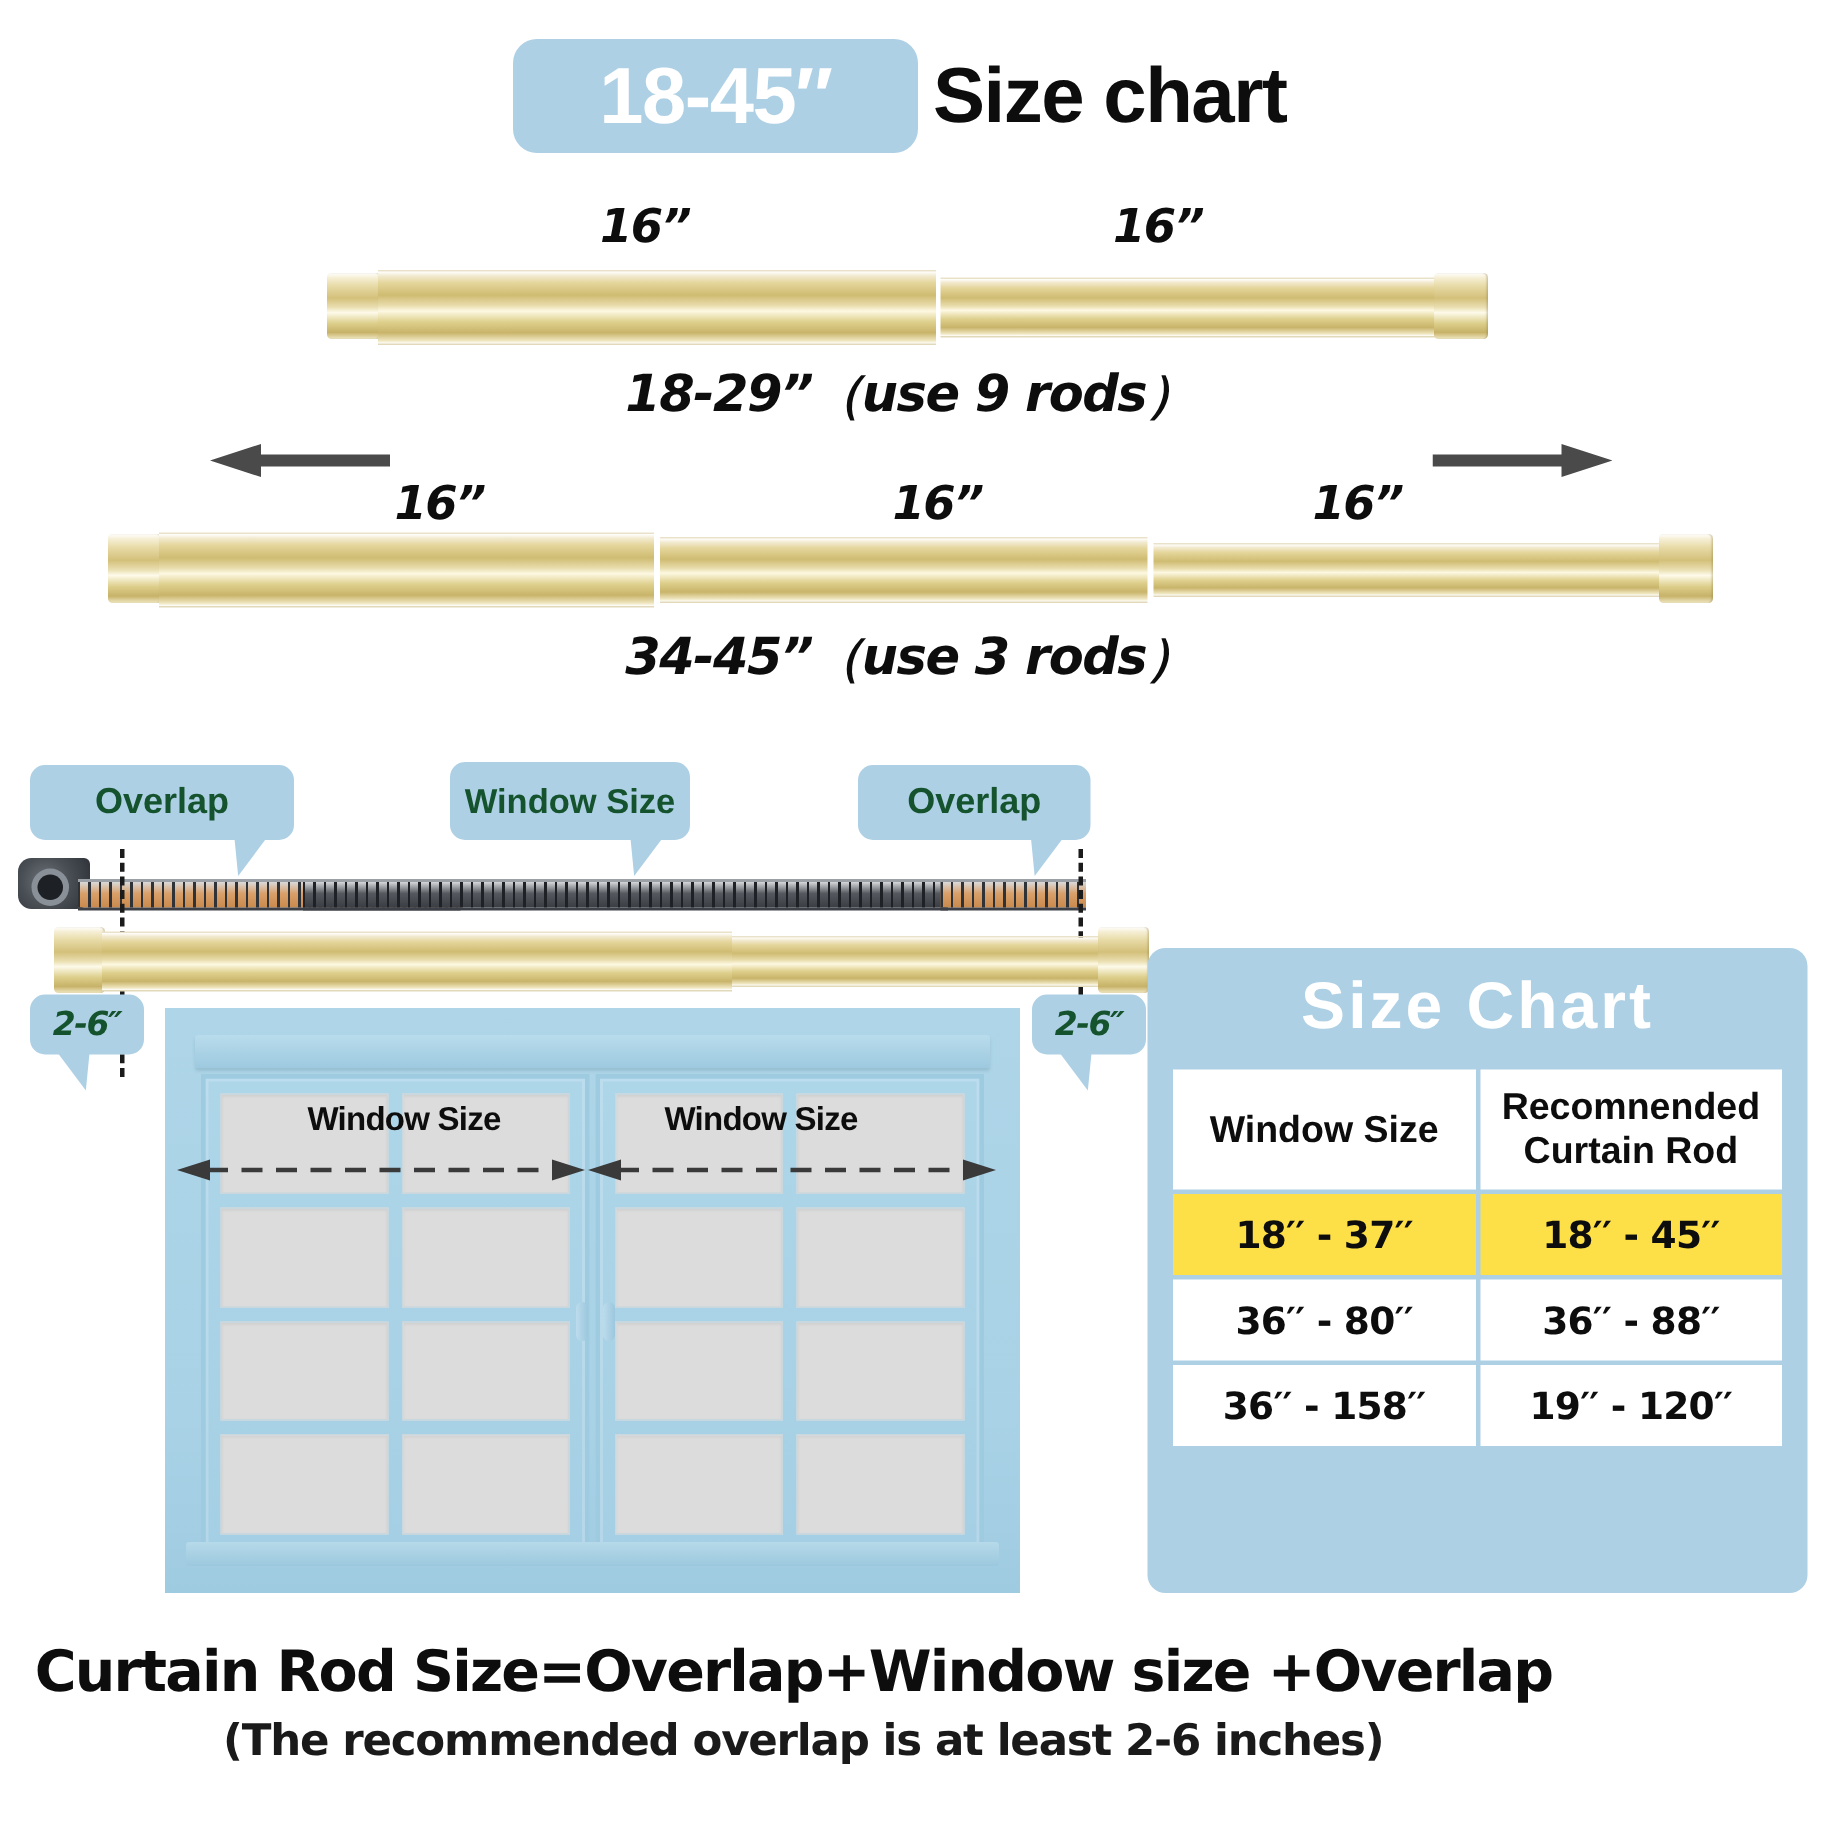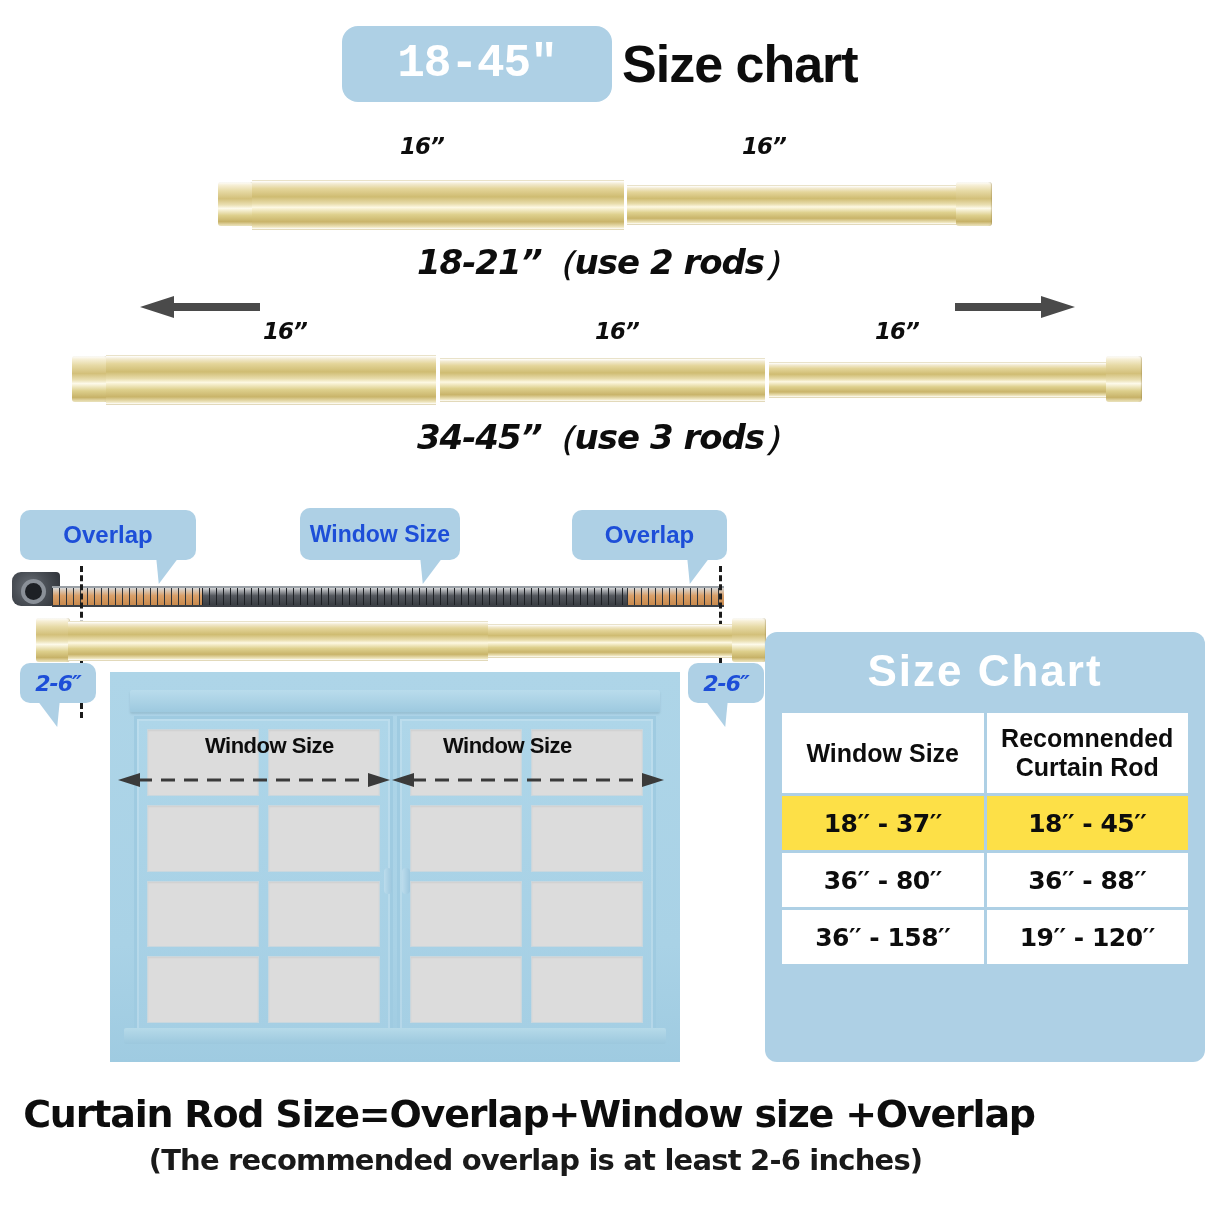--- a/index.html
+++ b/index.html
@@ -11,23 +11,23 @@
     overflow:hidden;
     color:#111;
   }
   .abs{position:absolute;}
   #badge{
     left:342px;top:26px;width:270px;height:76px;
     background:#aed0e5;border-radius:16px;
     display:flex;align-items:center;justify-content:center;
   }
   #badge-text{
-    color:#ffffff;font-size:46px;font-weight:700;
+    color:#ffffff;font-size:53px;font-weight:700;
     letter-spacing:-1px;line-height:1;
-    font-family:Liberation Mono, monospace;
+    font-family:Liberation Sans, sans-serif;
   }
   #title{
     left:622px;top:28px;
     font-size:52px;font-weight:700;letter-spacing:-1px;
     color:#0d0d0d;line-height:72px;
   }
 
   
   .rod-wrap{position:absolute;}
   .rod-seg{
@@ -59,21 +59,21 @@
       #c7b268 90%,
       #f0e8c4 100%);
     border-radius:3px;
     box-shadow:inset -1px 0 1px rgba(140,120,60,.35);
   }
 
   
   #sec1-lbl-a{left:400px;top:133px;}
   #sec1-lbl-b{left:742px;top:133px;}
   .inch-lbl{
-    font-size:23px;font-weight:700;font-style:italic;
+    font-size:31px;font-weight:700;font-style:italic;
     letter-spacing:-1px;color:#0d0d0d;
     font-family:"DejaVu Sans", sans-serif;
   }
   #rod1{left:218px;top:180px;width:774px;height:48px;}
   #sec1-caption{
     left:0;top:240px;width:1214px;text-align:center;
     font-size:34px;font-weight:700;font-style:italic;
     letter-spacing:-1px;color:#0d0d0d;
     font-family:"DejaVu Sans", sans-serif;
   }
@@ -89,21 +89,21 @@
     left:0;top:415px;width:1214px;text-align:center;
     font-size:34px;font-weight:700;font-style:italic;
     letter-spacing:-1px;color:#0d0d0d;
     font-family:"DejaVu Sans", sans-serif;
   }
 
   
   .bubble{
     position:absolute;background:#aed0e5;border-radius:10px;
     display:flex;align-items:center;justify-content:center;
-    color:#1d4ed8;font-weight:700;
+    color:#14532d;font-weight:700;
   }
   .bubble .tail{
     position:absolute;width:0;height:0;
     border-left:11px solid transparent;
     border-right:11px solid transparent;
     border-top:26px solid #aed0e5;
     bottom:-24px;
   }
   .bubble.tail-right .tail{right:22px;transform:skewX(-18deg);}
   .bubble.tail-left  .tail{left:22px;transform:skewX(18deg);}
@@ -266,21 +266,21 @@
 <div class="abs inch-lbl" id="sec1-lbl-a">16”</div>
 <div class="abs inch-lbl" id="sec1-lbl-b">16”</div>
 
 <div class="rod-wrap" id="rod1">
   <div class="rod-cap" style="left:0px;top:2px;width:36px;height:44px;"></div>
   <div class="rod-seg" style="left:34px;width:372px;"></div>
   <div class="rod-seg" style="left:409px;width:330px;top:5px;height:38px;"></div>
   <div class="rod-cap" style="left:738px;top:2px;width:36px;height:44px;"></div>
 </div>
 
-<div class="abs" id="sec1-caption">18-21”（use 2 rods）</div>
+<div class="abs" id="sec1-caption">18-29”（use 9 rods）</div>
 
 <svg class="abs" id="arrow-left" viewBox="0 0 120 24">
   <path d="M0 12 L34 1 L34 8 L120 8 L120 16 L34 16 L34 23 Z" fill="#4a4a4a"></path>
 </svg>
 <svg class="abs" id="arrow-right" viewBox="0 0 120 24">
   <path d="M120 12 L86 1 L86 8 L0 8 L0 16 L86 16 L86 23 Z" fill="#4a4a4a"></path>
 </svg>
 
 <div class="abs inch-lbl" id="sec2-lbl-a">16”</div>
 <div class="abs inch-lbl" id="sec2-lbl-b">16”</div>

